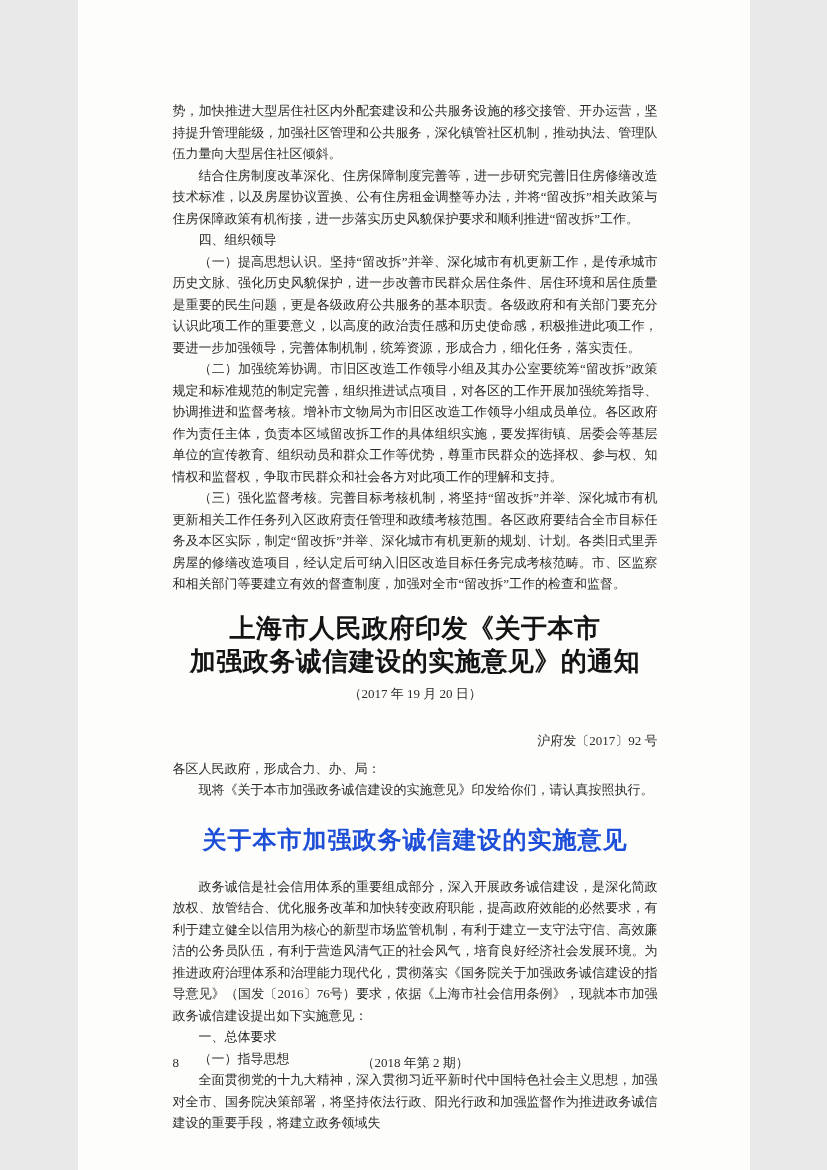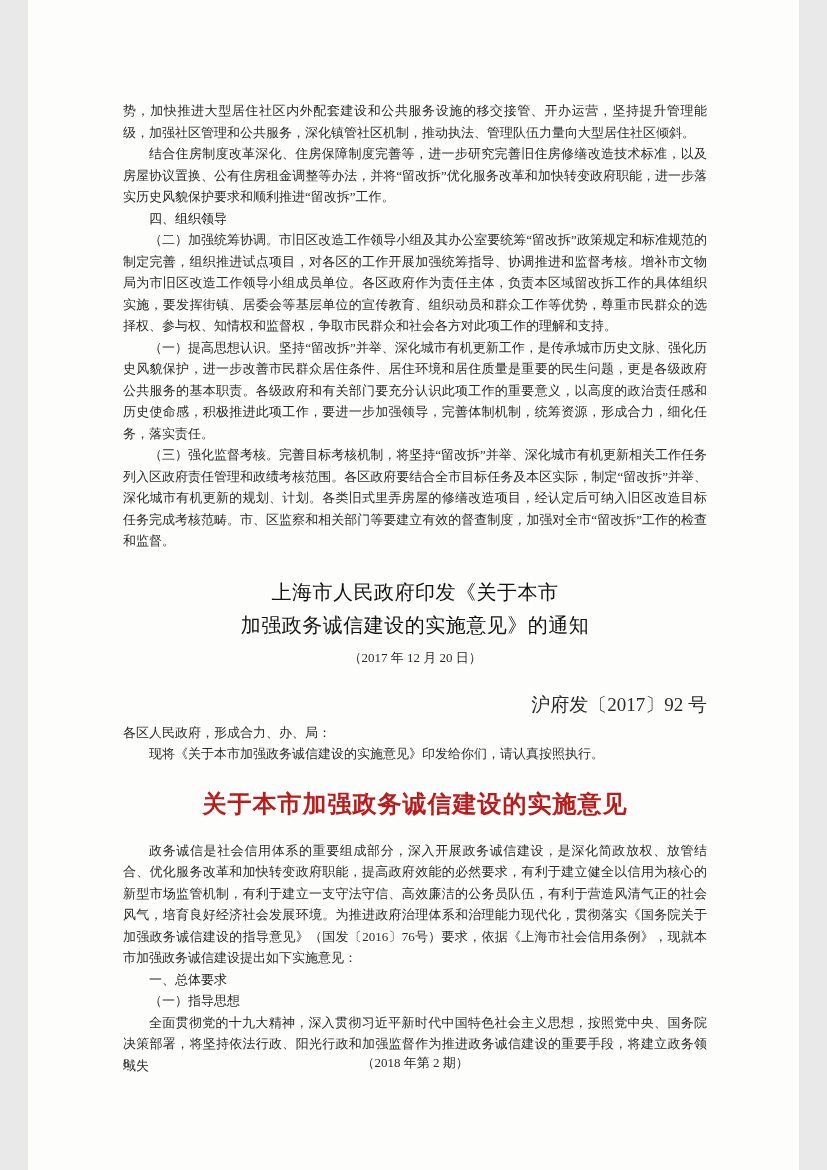--- a/index.html
+++ b/index.html
@@ -1,18 +1,18 @@
 <!DOCTYPE html>
 <html lang="zh"><head>
 <meta charset="utf-8">
 <style>
   * { margin: 0; padding: 0; box-sizing: border-box; }
   html, body { background: #e9e9e9; }
   .page {
-    width: 771px;
+    width: 672px;
     height: 1170px;
     margin: 0 auto;
     background: #fdfdfb;
     color: #2b2b2b;
     position: relative;
     font-family: "Liberation Serif", "DejaVu Serif", serif;
     overflow: hidden;
   }
   .content {
     position: absolute;
@@ -23,54 +23,54 @@
   p.body {
     font-size: 13px;
     line-height: 21.5px;
     text-align: justify;
     text-indent: 2em;
     color: #2b2b2b;
   }
   p.no-indent { text-indent: 0; }
   p.bold { font-weight: normal; color: #1c1c1c; }
   .title1 {
-    margin-top: 24px;
+    margin-top: 17px;
     text-align: center;
-    font-size: 20px;
-    font-weight: 400;
+    font-size: 26px;
+    font-weight: 700;
     line-height: 33px;
     color: #141414;
     font-family: "Liberation Serif", "DejaVu Serif", serif;
     letter-spacing: 0.5px;
   }
   .title1 .line { display: block; }
   .date {
     margin-top: 5px;
     text-align: center;
     font-size: 13px;
     line-height: 21.5px;
     color: #2b2b2b;
   }
   .doc-number {
     margin-top: 26px;
     text-align: right;
-    font-size: 19px;
+    font-size: 13px;
     line-height: 21.5px;
     color: #2b2b2b;
   }
   .salutation { margin-top: 6px; }
   .title2 {
     margin-top: 22px;
     margin-bottom: 20px;
     text-align: center;
     font-size: 24px;
     line-height: 33px;
     font-weight: 700;
     font-family: "Liberation Sans", "DejaVu Sans", sans-serif;
-    color: #b91c1c;
+    color: #1d4ed8;
     letter-spacing: 1px;
   }
   .footer {
     position: absolute;
     left: 95px;
     right: 92px;
     top: 1052px;
     height: 22px;
     font-size: 13px;
     line-height: 21.5px;
@@ -79,41 +79,41 @@
   .footer .page-num { position: absolute; left: 0; top: 0; }
   .footer .issue { display: block; text-align: center; }
 </style>
 </head>
 <body>
 
 <div class="page">
   <div class="content">
 
     <p class="body no-indent">势，加快推进大型居住社区内外配套建设和公共服务设施的移交接管、开办运营，坚持提升管理能级，加强社区管理和公共服务，深化镇管社区机制，推动执法、管理队伍力量向大型居住社区倾斜。</p>
-    <p class="body">结合住房制度改革深化、住房保障制度完善等，进一步研究完善旧住房修缮改造技术标准，以及房屋协议置换、公有住房租金调整等办法，并将“留改拆”优化服务改革和加快转变政府职能，进一步落实历史风貌保护要求和顺利推进“留改拆”工作。</p>
+    <p class="body">结合住房制度改革深化、住房保障制度完善等，进一步研究完善旧住房修缮改造技术标准，以及房屋协议置换、公有住房租金调整等办法，并将“留改拆”相关政策与住房保障政策有机衔接，进一步落实历史风貌保护要求和顺利推进“留改拆”工作。</p>
     <p class="body bold">四、组织领导</p>
+    <p class="body">（一）提高思想认识。坚持“留改拆”并举、深化城市有机更新工作，是传承城市历史文脉、强化历史风貌保护，进一步改善市民群众居住条件、居住环境和居住质量是重要的民生问题，更是各级政府公共服务的基本职责。各级政府和有关部门要充分认识此项工作的重要意义，以高度的政治责任感和历史使命感，积极推进此项工作，要进一步加强领导，完善体制机制，统筹资源，形成合力，细化任务，落实责任。</p>
     <p class="body">（二）加强统筹协调。市旧区改造工作领导小组及其办公室要统筹“留改拆”政策规定和标准规范的制定完善，组织推进试点项目，对各区的工作开展加强统筹指导、协调推进和监督考核。增补市文物局为市旧区改造工作领导小组成员单位。各区政府作为责任主体，负责本区域留改拆工作的具体组织实施，要发挥街镇、居委会等基层单位的宣传教育、组织动员和群众工作等优势，尊重市民群众的选择权、参与权、知情权和监督权，争取市民群众和社会各方对此项工作的理解和支持。</p>
-    <p class="body">（一）提高思想认识。坚持“留改拆”并举、深化城市有机更新工作，是传承城市历史文脉、强化历史风貌保护，进一步改善市民群众居住条件、居住环境和居住质量是重要的民生问题，更是各级政府公共服务的基本职责。各级政府和有关部门要充分认识此项工作的重要意义，以高度的政治责任感和历史使命感，积极推进此项工作，要进一步加强领导，完善体制机制，统筹资源，形成合力，细化任务，落实责任。</p>
     <p class="body">（三）强化监督考核。完善目标考核机制，将坚持“留改拆”并举、深化城市有机更新相关工作任务列入区政府责任管理和政绩考核范围。各区政府要结合全市目标任务及本区实际，制定“留改拆”并举、深化城市有机更新的规划、计划。各类旧式里弄房屋的修缮改造项目，经认定后可纳入旧区改造目标任务完成考核范畴。市、区监察和相关部门等要建立有效的督查制度，加强对全市“留改拆”工作的检查和监督。</p>
 
     <h1 class="title1">
       <span class="line">上海市人民政府印发《关于本市</span>
       <span class="line">加强政务诚信建设的实施意见》的通知</span>
     </h1>
-    <p class="date">（2017 年 12 月 20 日）</p>
+    <p class="date">（2017 年 19 月 20 日）</p>
     <p class="doc-number">沪府发〔2017〕92 号</p>
     <p class="body no-indent salutation">各区人民政府，形成合力、办、局：</p>
     <p class="body">现将《关于本市加强政务诚信建设的实施意见》印发给你们，请认真按照执行。</p>
 
     <h2 class="title2">关于本市加强政务诚信建设的实施意见</h2>
 
     <p class="body">政务诚信是社会信用体系的重要组成部分，深入开展政务诚信建设，是深化简政放权、放管结合、优化服务改革和加快转变政府职能，提高政府效能的必然要求，有利于建立健全以信用为核心的新型市场监管机制，有利于建立一支守法守信、高效廉洁的公务员队伍，有利于营造风清气正的社会风气，培育良好经济社会发展环境。为推进政府治理体系和治理能力现代化，贯彻落实《国务院关于加强政务诚信建设的指导意见》（国发〔2016〕76号）要求，依据《上海市社会信用条例》，现就本市加强政务诚信建设提出如下实施意见：</p>
     <p class="body bold">一、总体要求</p>
     <p class="body">（一）指导思想</p>
-    <p class="body">全面贯彻党的十九大精神，深入贯彻习近平新时代中国特色社会主义思想，按照党中央、国务院决策部署，将坚持依法行政、阳光行政和加强监督作为推进政务诚信建设的重要手段，将建立政务领域失</p>
+    <p class="body">全面贯彻党的十九大精神，深入贯彻习近平新时代中国特色社会主义思想，加强对全市、国务院决策部署，将坚持依法行政、阳光行政和加强监督作为推进政务诚信建设的重要手段，将建立政务领域失</p>
 
   </div>
 
   <div class="footer">
     <span class="page-num">8</span>
     <span class="issue">（2018 年第 2 期）</span>
   </div>
 </div>
 
 </body></html>

